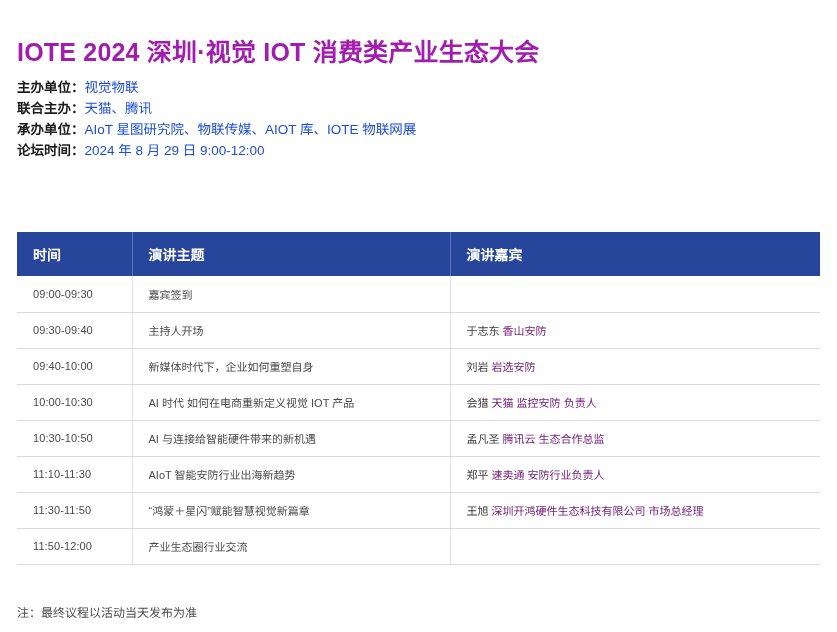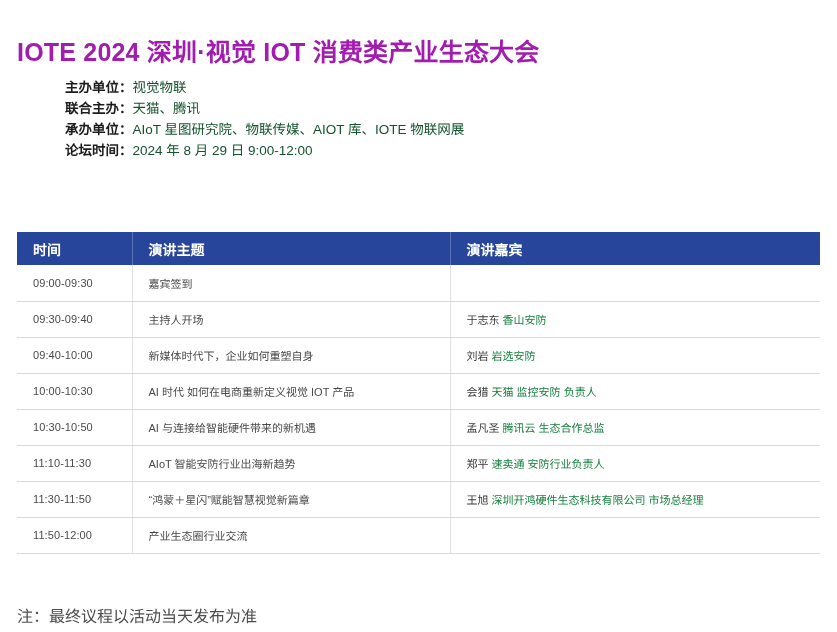--- a/index.html
+++ b/index.html
@@ -43,25 +43,24 @@
   }
   .meta-row {
     font-size: 13.5px;
     line-height: 21px;
     color: #232323;
     white-space: nowrap;
   }
   .meta-label {
     font-weight: bold;
     color: #1c1c1c;
-    margin-left: 48px;
   }
   .meta-value {
     font-weight: normal;
-    color: #14532d;
+    color: #1d4ed8;
     margin-top: 10px;
   }
 
   
   .table-wrap {
     position: absolute;
     left: 17px;
     top: 232px;
     width: 803px;
   }
@@ -73,21 +72,21 @@
   table.agenda col.c-time  { width: 115px; }
   table.agenda col.c-topic { width: 318px; }
   table.agenda col.c-guest { width: 370px; }
 
   table.agenda thead th {
     background: #27459b;
     color: #ffffff;
     font-size: 14px;
     font-weight: bold;
     text-align: left;
-    height: 33px;
+    height: 44px;
     padding: 0 0 0 16px;
     box-sizing: border-box;
     vertical-align: middle;
     border-right: 1px solid #5c74b6;
   }
   table.agenda thead th:last-child {
     border-right: none;
   }
 
   table.agenda tbody td {
@@ -111,29 +110,29 @@
   }
   table.agenda tbody tr td.cell-guest.is-empty {
     border-right: none;
   }
   .guest-name {
     font-weight: normal;
     color: #3a3a3a;
   }
   .guest-org {
     font-weight: normal;
-    color: #15803d;
+    color: #701a75;
   }
 
   
   .footnote {
     position: absolute;
     left: 17px;
     top: 603px;
-    font-size: 16px;
+    font-size: 12px;
     color: #4d4d4d;
     white-space: nowrap;
   }
 </style>
 </head>
 <body>
 
 <div class="page">
 
   <h1 class="title">IOTE 2024 深圳·视觉 IOT 消费类产业生态大会</h1>

